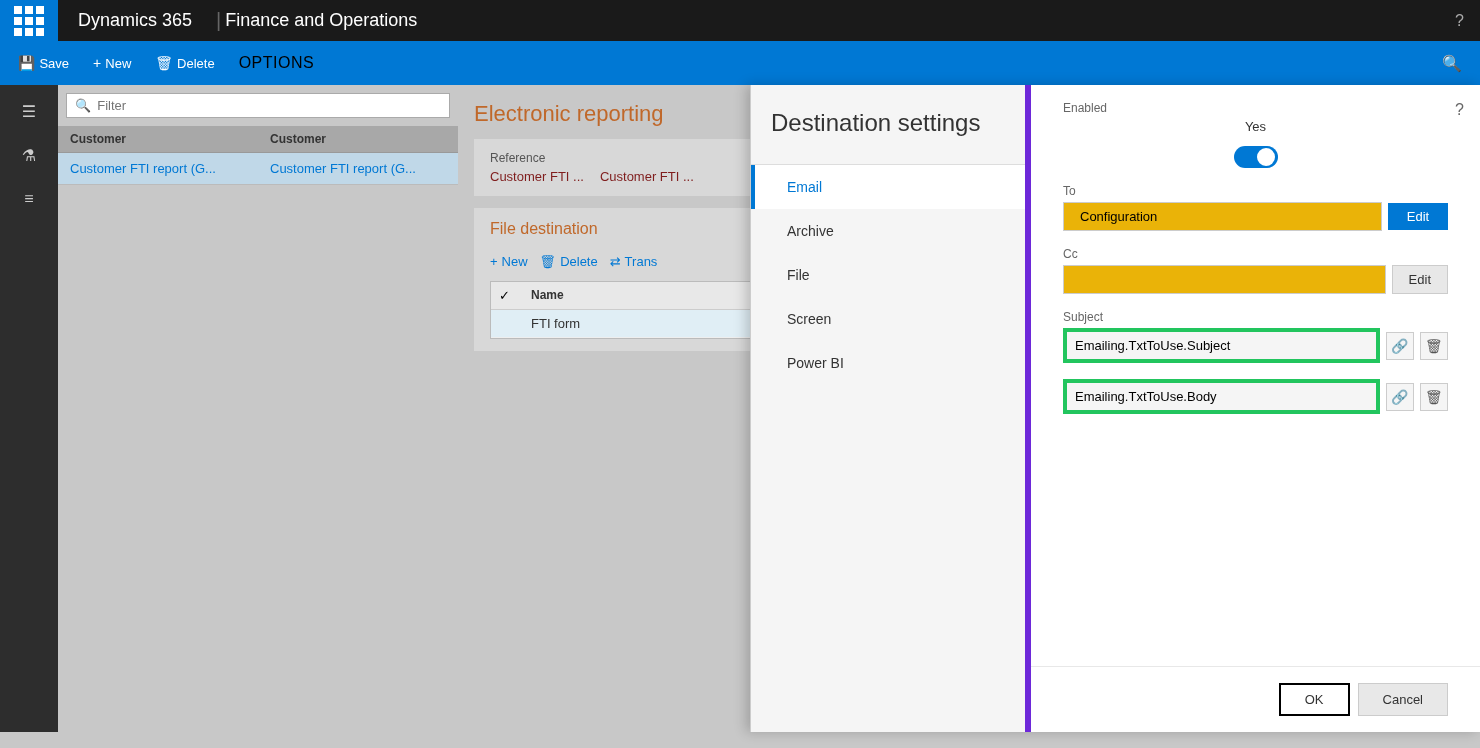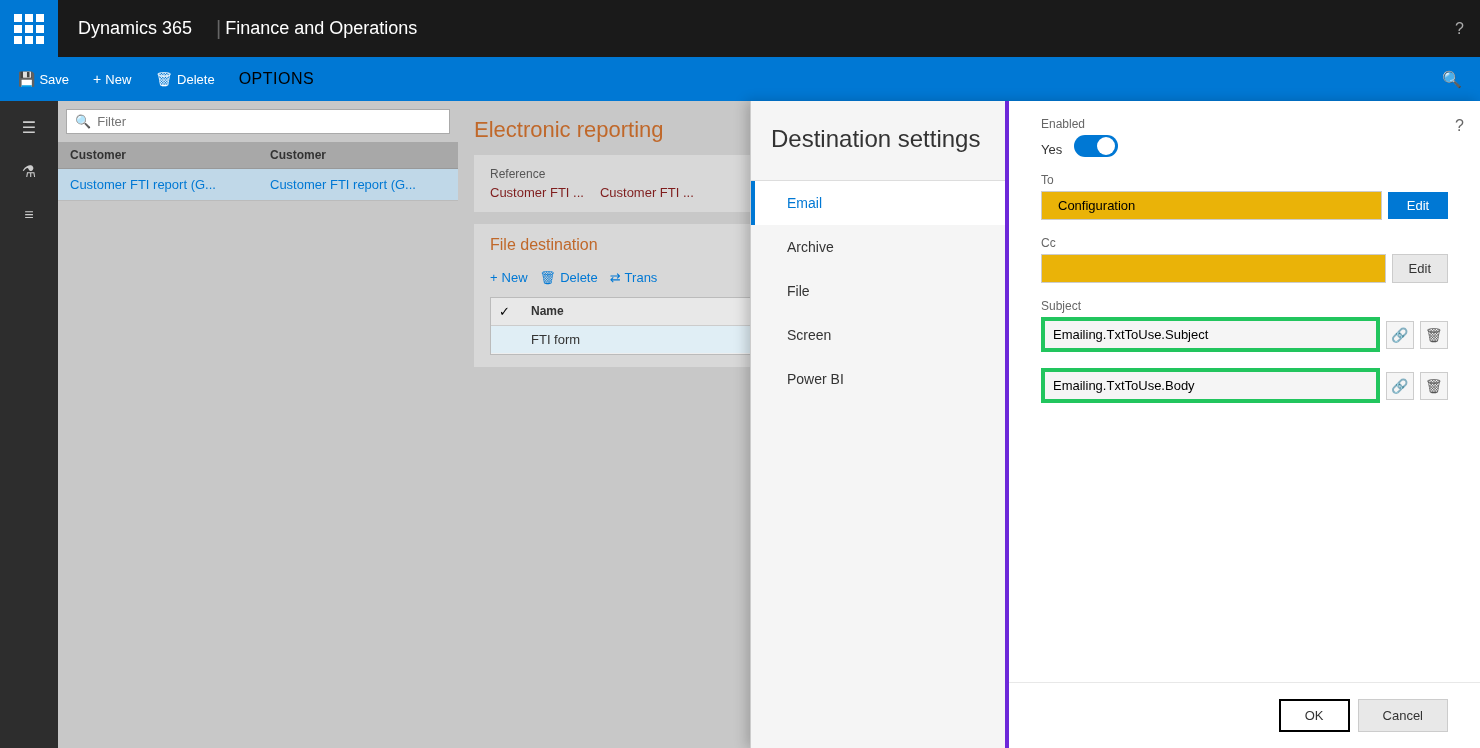--- a/index.html
+++ b/index.html
@@ -2,21 +2,21 @@
 <html><head>
   <meta charset="utf-8">
   <style>
     * { box-sizing: border-box; margin: 0; padding: 0; }
     body { font-family: 'Segoe UI', Arial, sans-serif; font-size: 13px; background: #c8c8c8; overflow: hidden; width: 1480px; height: 748px; }
 
     
     .top-bar {
       display: flex;
       align-items: center;
-      height: 57px;
+      height: 41px;
       background: #1a1a1a;
       color: white;
     }
     .top-bar-apps {
       width: 58px;
       height: 57px;
       background: #0078d4;
       display: flex;
       align-items: center;
       justify-content: center;
@@ -296,23 +296,23 @@
       height: 100%;
       background: white;
       display: flex;
       border-left: 1px solid #ccc;
       box-shadow: -4px 0 12px rgba(0,0,0,0.2);
       z-index: 100;
     }
 
     
     .dest-nav {
-      width: 258px;
+      width: 280px;
       background: #f5f5f5;
-      border-right: 4px solid #6d28d9;
+      border-right: 6px solid #6d28d9;
       display: flex;
       flex-direction: column;
     }
     .dest-nav-item {
       padding: 14px 32px;
       font-size: 14px;
       color: #333;
       cursor: pointer;
       border-left: 4px solid transparent;
     }
@@ -347,23 +347,24 @@
     .form-section {
       margin-bottom: 16px;
     }
     .form-label {
       font-size: 12px;
       color: #666;
       margin-bottom: 4px;
     }
     .form-enabled-row {
       display: flex;
-      align-items: flex-end;
+      align-items: center;
       gap: 12px;
       margin-bottom: 16px;
+      flex-direction: column;
     }
     .form-yes-label {
       font-size: 13px;
       color: #333;
     }
     
     .toggle {
       width: 44px;
       height: 22px;
       background: #0078d4;

